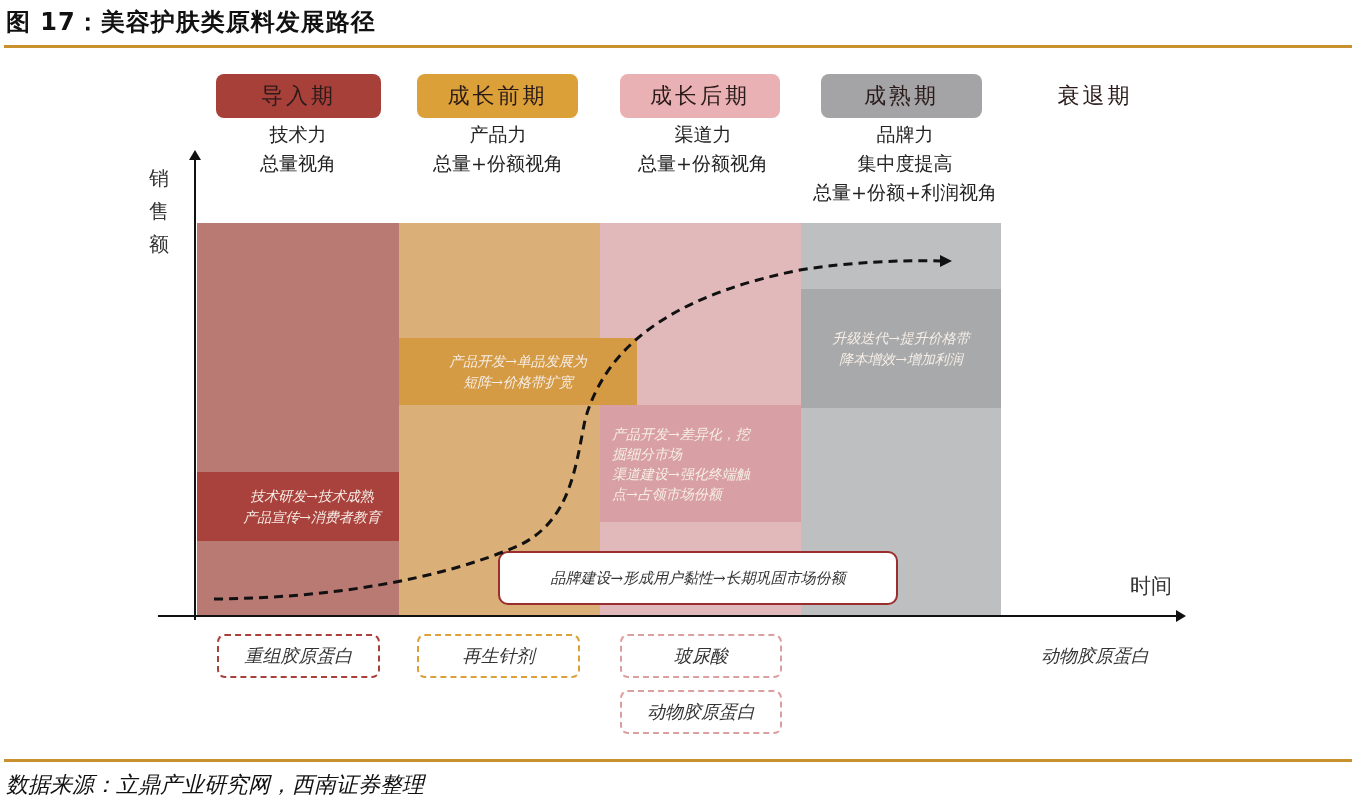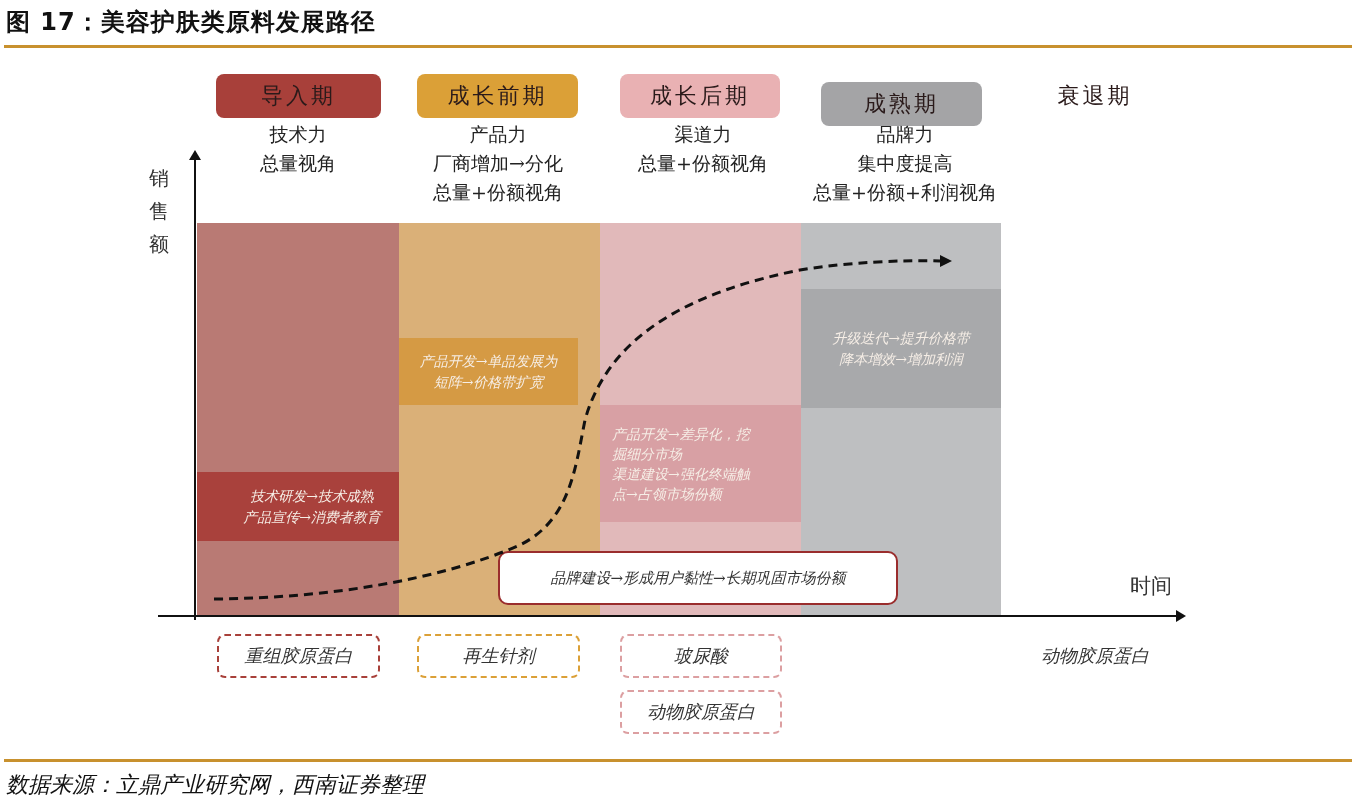--- a/index.html
+++ b/index.html
@@ -24,21 +24,21 @@
 
     
     .pill {
       position: absolute; top: 74px; height: 44px; border-radius: 8px;
       display: flex; align-items: center; justify-content: center;
       font-size: 22px; color: #2a1a1a; letter-spacing: 3px;
     }
     .pill.p1 { left: 216px; width: 165px; background: #a8403a; }
     .pill.p2 { left: 417px; width: 161px; background: #dba037; }
     .pill.p3 { left: 620px; width: 160px; background: #e9b1b3; }
-    .pill.p4 { left: 821px; width: 161px; background: #a4a4a6; margin-top: 8px; }
+    .pill.p4 { left: 821px; width: 161px; background: #a4a4a6; }
     .pill.p5 { left: 1030px; width: 130px; background: transparent; }
 
     .desc {
       position: absolute; top: 120px; width: 240px; text-align: center;
       font-size: 19px; line-height: 29px; color: #222;
     }
     .desc div { white-space: nowrap; }
 
     
     .y-label {
@@ -59,21 +59,21 @@
     .band.b2 { left: 399px; width: 201px; background: #dab078; }
     .band.b3 { left: 600px; width: 201px; background: #e1b9ba; }
     .band.b4 { left: 801px; width: 200px; background: #bebfc1; }
 
     .inner {
       position: absolute; display: flex; flex-direction: column; justify-content: center;
       color: #f6eee6; font-size: 14px; line-height: 21px; font-style: italic;
       text-align: center; white-space: nowrap;
     }
     .inner.i1 { left: 197px; top: 472px; width: 202px; height: 69px; background: #a9413c; padding-left: 28px; }
-    .inner.i2 { left: 399px; top: 338px; width: 179px; height: 67px; background: #d59a44; }
+    .inner.i2 { left: 399px; top: 338px; width: 238px; height: 67px; background: #d59a44; }
     .inner.i3 { left: 600px; top: 405px; width: 201px; height: 117px; background: #d8a0a4; text-align: left; padding-left: 12px; line-height: 20px; }
     .inner.i4 { left: 801px; top: 289px; width: 200px; height: 119px; background: #a8a9ab; font-style: italic; }
 
     .brand-box {
       position: absolute; left: 498px; top: 551px; width: 400px; height: 54px;
       background: #ffffff; border: 2px solid #9a2d2d; border-radius: 10px;
       display: flex; align-items: center; justify-content: center;
       font-size: 15px; font-style: italic; color: #333; white-space: nowrap;
     }
 
@@ -102,21 +102,20 @@
 <div class="pill p3">成长后期</div>
 <div class="pill p4">成熟期</div>
 <div class="pill p5">衰退期</div>
 
 <div class="desc" style="left:178px;">
   <div>技术力</div>
   <div>总量视角</div>
 </div>
 <div class="desc" style="left:378px;">
   <div>产品力</div>
-  <div>厂商增加→分化</div>
   <div>总量+份额视角</div>
 </div>
 <div class="desc" style="left:583px;">
   <div>渠道力</div>
   <div>总量+份额视角</div>
 </div>
 <div class="desc" style="left:785px;">
   <div>品牌力</div>
   <div>集中度提高</div>
   <div>总量+份额+利润视角</div>

